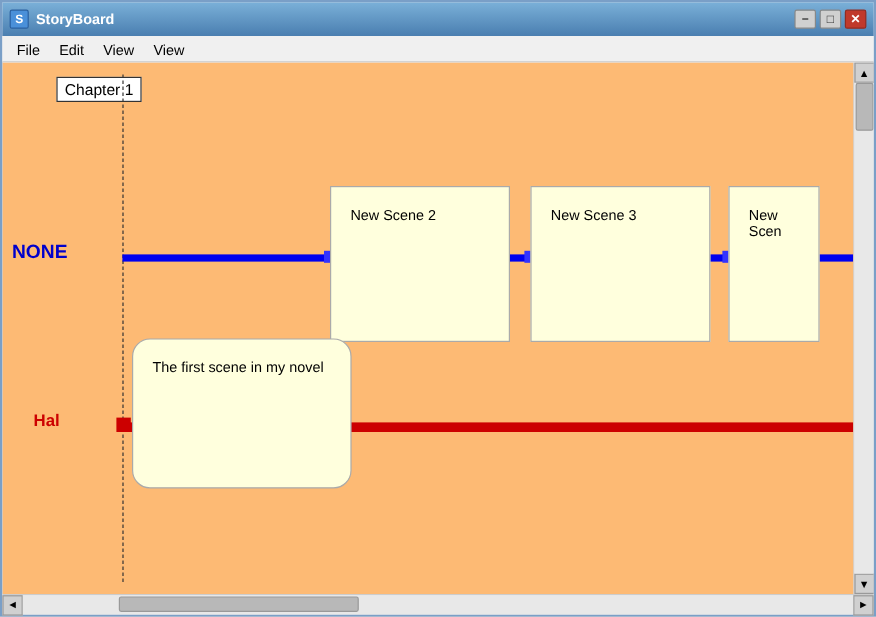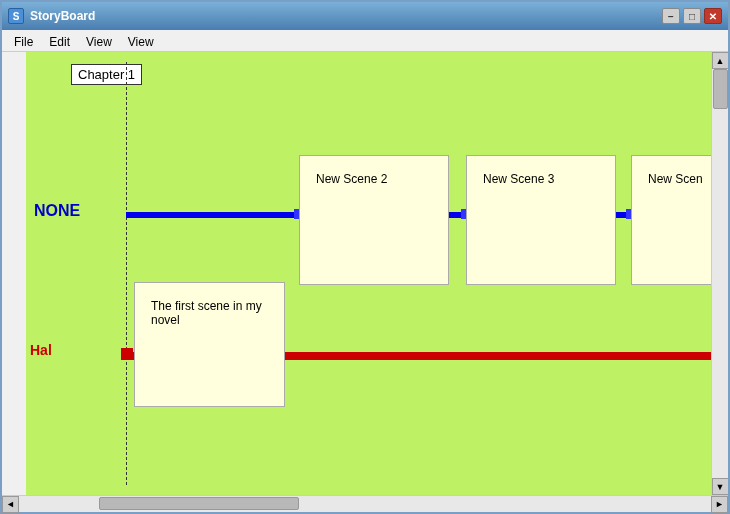--- a/index.html
+++ b/index.html
@@ -98,23 +98,22 @@
     .content-area {
       flex: 1;
       display: flex;
       overflow: hidden;
       position: relative;
     }
 
     .main-canvas {
       flex: 1;
       position: relative;
-      background: #bef264;
+      background: #fdba74;
       overflow: hidden;
-      margin-left: 24px;
     }
 
     .scrollbar-v {
       width: 17px;
       background: #e8e8e8;
       border-left: 1px solid #ccc;
       display: flex;
       flex-direction: column;
       align-items: center;
     }
@@ -248,42 +247,42 @@
     .scene-card-3 {
       top: 103px;
       left: 440px;
       width: 150px;
       height: 130px;
     }
 
     .scene-card-4 {
       top: 103px;
       left: 605px;
-      width: 95px;
+      width: 76px;
       height: 130px;
     }
 
     .blue-dot {
       position: absolute;
       width: 10px;
       height: 10px;
       background: #3333ff;
       border-radius: 0;
       top: 157px;
     }
 
     .blue-dot-1 { left: 268px; }
     .blue-dot-2 { left: 435px; }
     .blue-dot-3 { left: 600px; }
 
     
     .hal-label {
       position: absolute;
       top: 290px;
-      left: 4px;
+      left: 26px;
       color: #cc0000;
       font-size: 14px;
       font-weight: bold;
     }
 
     .red-line {
       position: absolute;
       top: 300px;
       left: 100px;
       right: 0;
@@ -296,22 +295,23 @@
       top: 296px;
       left: 95px;
       width: 12px;
       height: 12px;
       background: #cc0000;
     }
 
     .scene-card-hal {
       top: 230px;
       left: 108px;
-      width: 151px;
+      width: 183px;
       height: 125px;
+      border-radius: 15px;
     }
   </style>
 </head>
 <body>
 
 <div class="window">
 
   <div class="title-bar">
     <div class="title-bar-left">
       <div class="title-icon">S</div>

